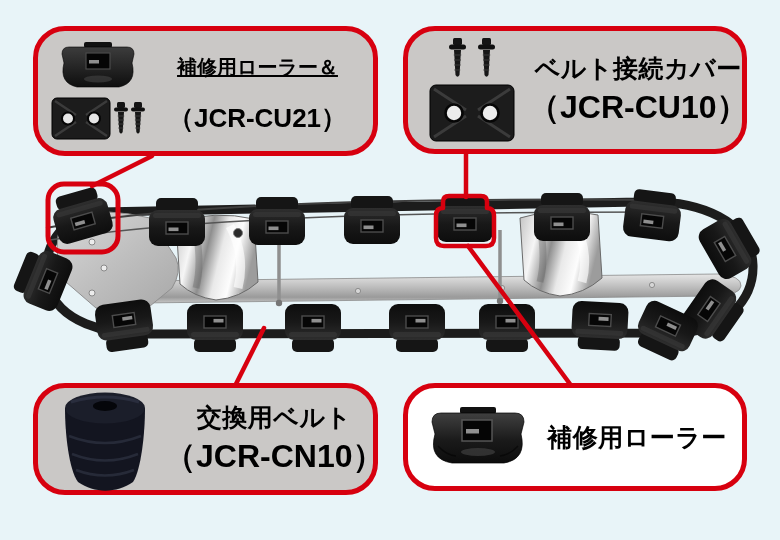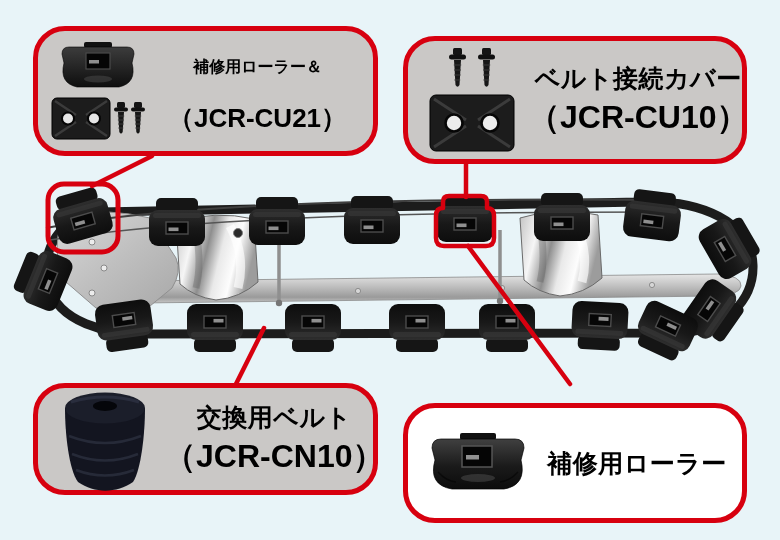--- a/index.html
+++ b/index.html
@@ -20,30 +20,30 @@
     background:var(--boxgray,#cac8c6);
     display:flex;flex-direction:column;justify-content:center;
     padding:6px 8px;
     color:#000;
   }
   .callout.white{background:var(--boxwhite,#ffffff);}
   .row{display:flex;align-items:center;}
   .media{display:flex;align-items:center;justify-content:center;flex-shrink:0;}
   .media.col{flex-direction:column;}
   .txt{flex:1;text-align:center;font-weight:bold;line-height:1.22;}
-  .title-sm{font-size:16px;letter-spacing:0px;white-space:nowrap;}
+  .title-sm{font-size:20px;letter-spacing:0px;white-space:nowrap;text-decoration:underline;}
   .title-lg{font-size:25px;letter-spacing:0.5px;white-space:nowrap;}
   .code{font-size:26px;letter-spacing:0px;white-space:nowrap;font-weight:bold;}
   .code-lg{font-size:32px;}
   .mt{margin-top:4px;}
   
   #box-set   {left:33px; top:26px;  width:345px; height:130px;}
-  #box-cover {left:403px;top:36px;  width:344px; height:128px;}
+  #box-cover {left:403px;top:26px;  width:344px; height:128px;}
   #box-belt  {left:33px; top:383px; width:345px; height:112px;}
-  #box-roller{left:403px;top:403px; width:344px; height:120px;}
+  #box-roller{left:403px;top:383px; width:344px; height:108px;}
   svg{display:block;}
 </style>
 </head>
 <body>
 
 <div class="stage" style="--bg: #e8f4f8; --red: #d7000f; --boxgray: #cac8c6; --boxwhite: #ffffff;">
 
   <svg class="photo-svg" width="780" height="540" viewBox="0 0 780 540">
     <defs>
       <linearGradient id="railGrad" x1="0" y1="0" x2="0" y2="1">

